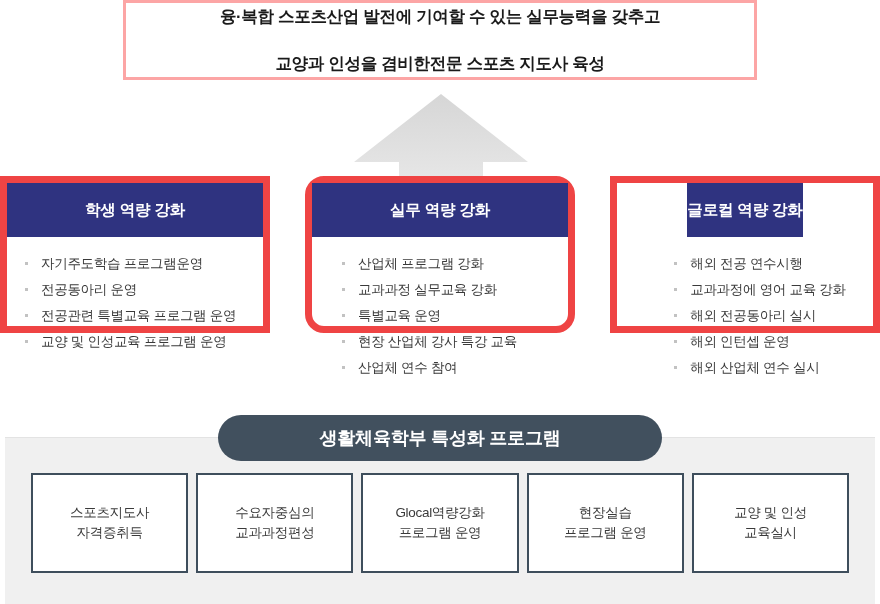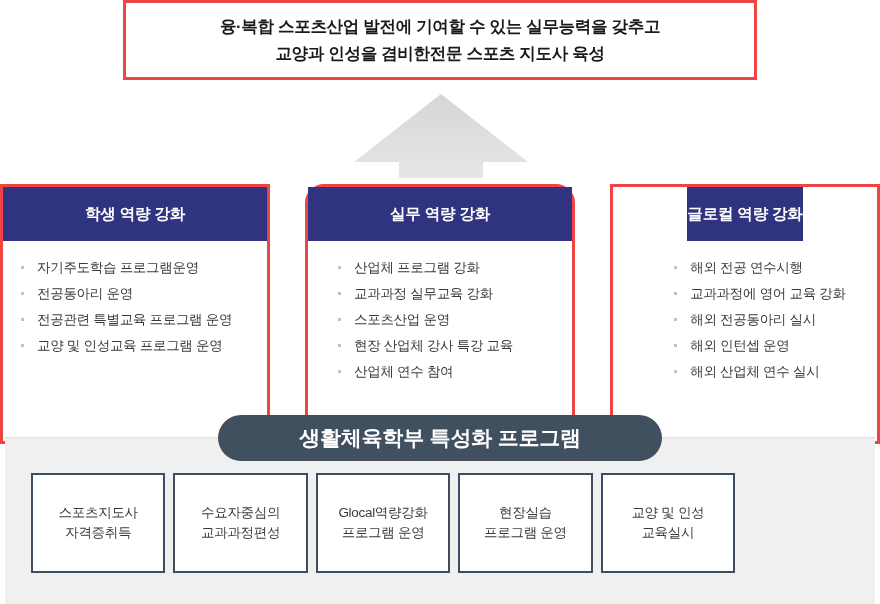--- a/index.html
+++ b/index.html
@@ -20,26 +20,26 @@
     background: #ffffff;
   }
 
   
   .goal-banner {
     position: absolute;
     left: 123px;
     top: 0px;
     width: 634px;
     height: 80px;
-    border: 3px solid #ef4444;
+    border: 3px solid #fca5a5;
     background: #ffffff;
     display: flex;
     flex-direction: column;
     align-items: center;
-    justify-content: center;
+    justify-content: space-between;
     text-align: center;
   }
   .goal-line {
     font-size: 16.5px;
     font-weight: bold;
     color: #1a1a1a;
     line-height: 1.62;
     letter-spacing: -0.3px;
     white-space: nowrap;
   }
@@ -57,24 +57,24 @@
   
   .pillars {
     position: absolute;
     left: 0px;
     top: 176px;
     width: 880px;
     height: 209px;
   }
   .pillar {
     position: absolute;
-    top: 8px;
-    height: 260px;
-    background: #ffffff;
-    border: 3px solid #ef4444;
+    top: 0;
+    height: 157px;
+    background: #ffffff;
+    border: 7px solid #ef4444;
     display: flex;
     flex-direction: column;
   }
   .pillar-1 { left: 0px;   width: 270px; }
   .pillar-2 { left: 305px; width: 270px; border-radius: 19px; }
   .pillar-3 { left: 610px; width: 270px; align-items: center; }
 
   .pillar-head {
     height: 54px;
     background: #2f3380;
@@ -136,30 +136,30 @@
     left: 218px;
     top: 415px;
     width: 444px;
     height: 46px;
     background: #41505e;
     border-radius: 23px;
     display: flex;
     align-items: center;
     justify-content: center;
     color: #ffffff;
-    font-size: 21px;
+    font-size: 18px;
     font-weight: bold;
     letter-spacing: -0.2px;
   }
 
   .prog-boxes {
     position: absolute;
     left: 31px;
     top: 473px;
-    width: 704px;
+    width: 818px;
     height: 100px;
     display: flex;
     gap: 8px;
   }
   .prog-box {
     flex: 1 1 0;
     background: #ffffff;
     border: 2px solid #3e4e5c;
     display: flex;
     flex-direction: column;
@@ -230,21 +230,21 @@
           <li class="pillar-item">
             <span class="bullet-sq"></span>
             <span>산업체 프로그램 강화</span>
           </li>
           <li class="pillar-item">
             <span class="bullet-sq"></span>
             <span>교과과정 실무교육 강화</span>
           </li>
           <li class="pillar-item">
             <span class="bullet-sq"></span>
-            <span>스포츠산업 운영</span>
+            <span>특별교육 운영</span>
           </li>
           <li class="pillar-item">
             <span class="bullet-sq"></span>
             <span>현장 산업체 강사 특강 교육</span>
           </li>
           <li class="pillar-item">
             <span class="bullet-sq"></span>
             <span>산업체 연수 참여</span>
           </li>
         </ul>

